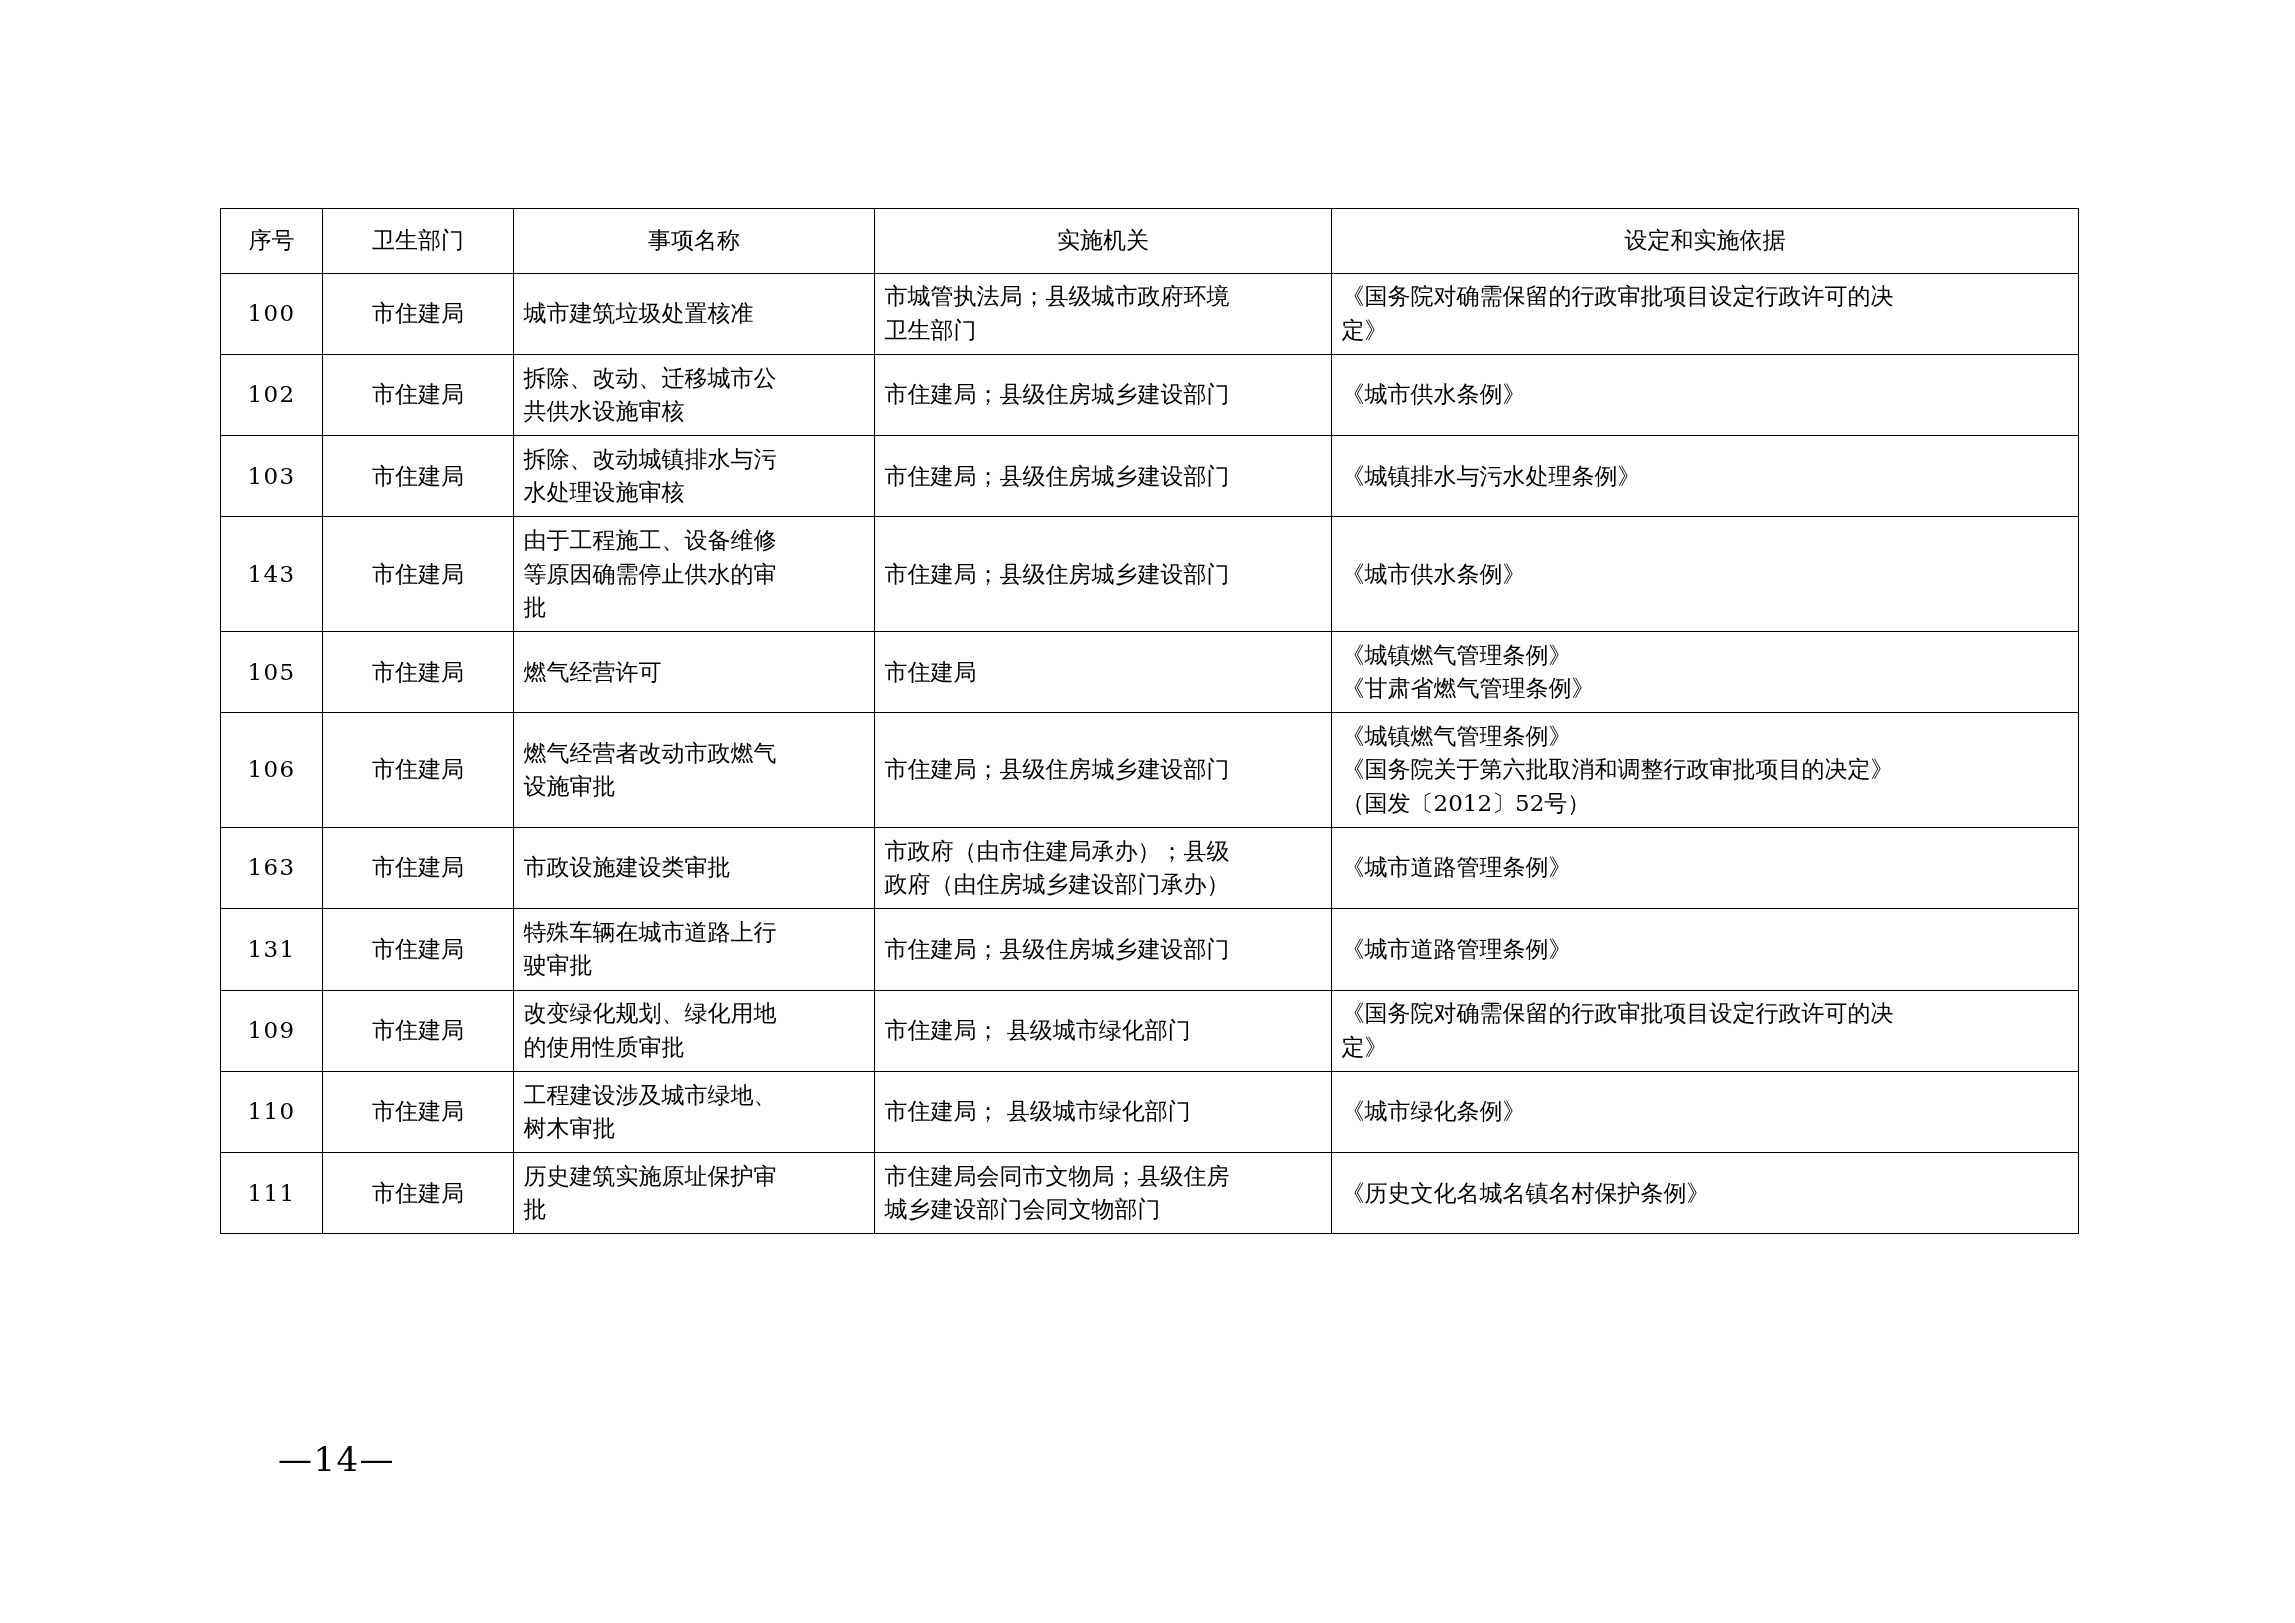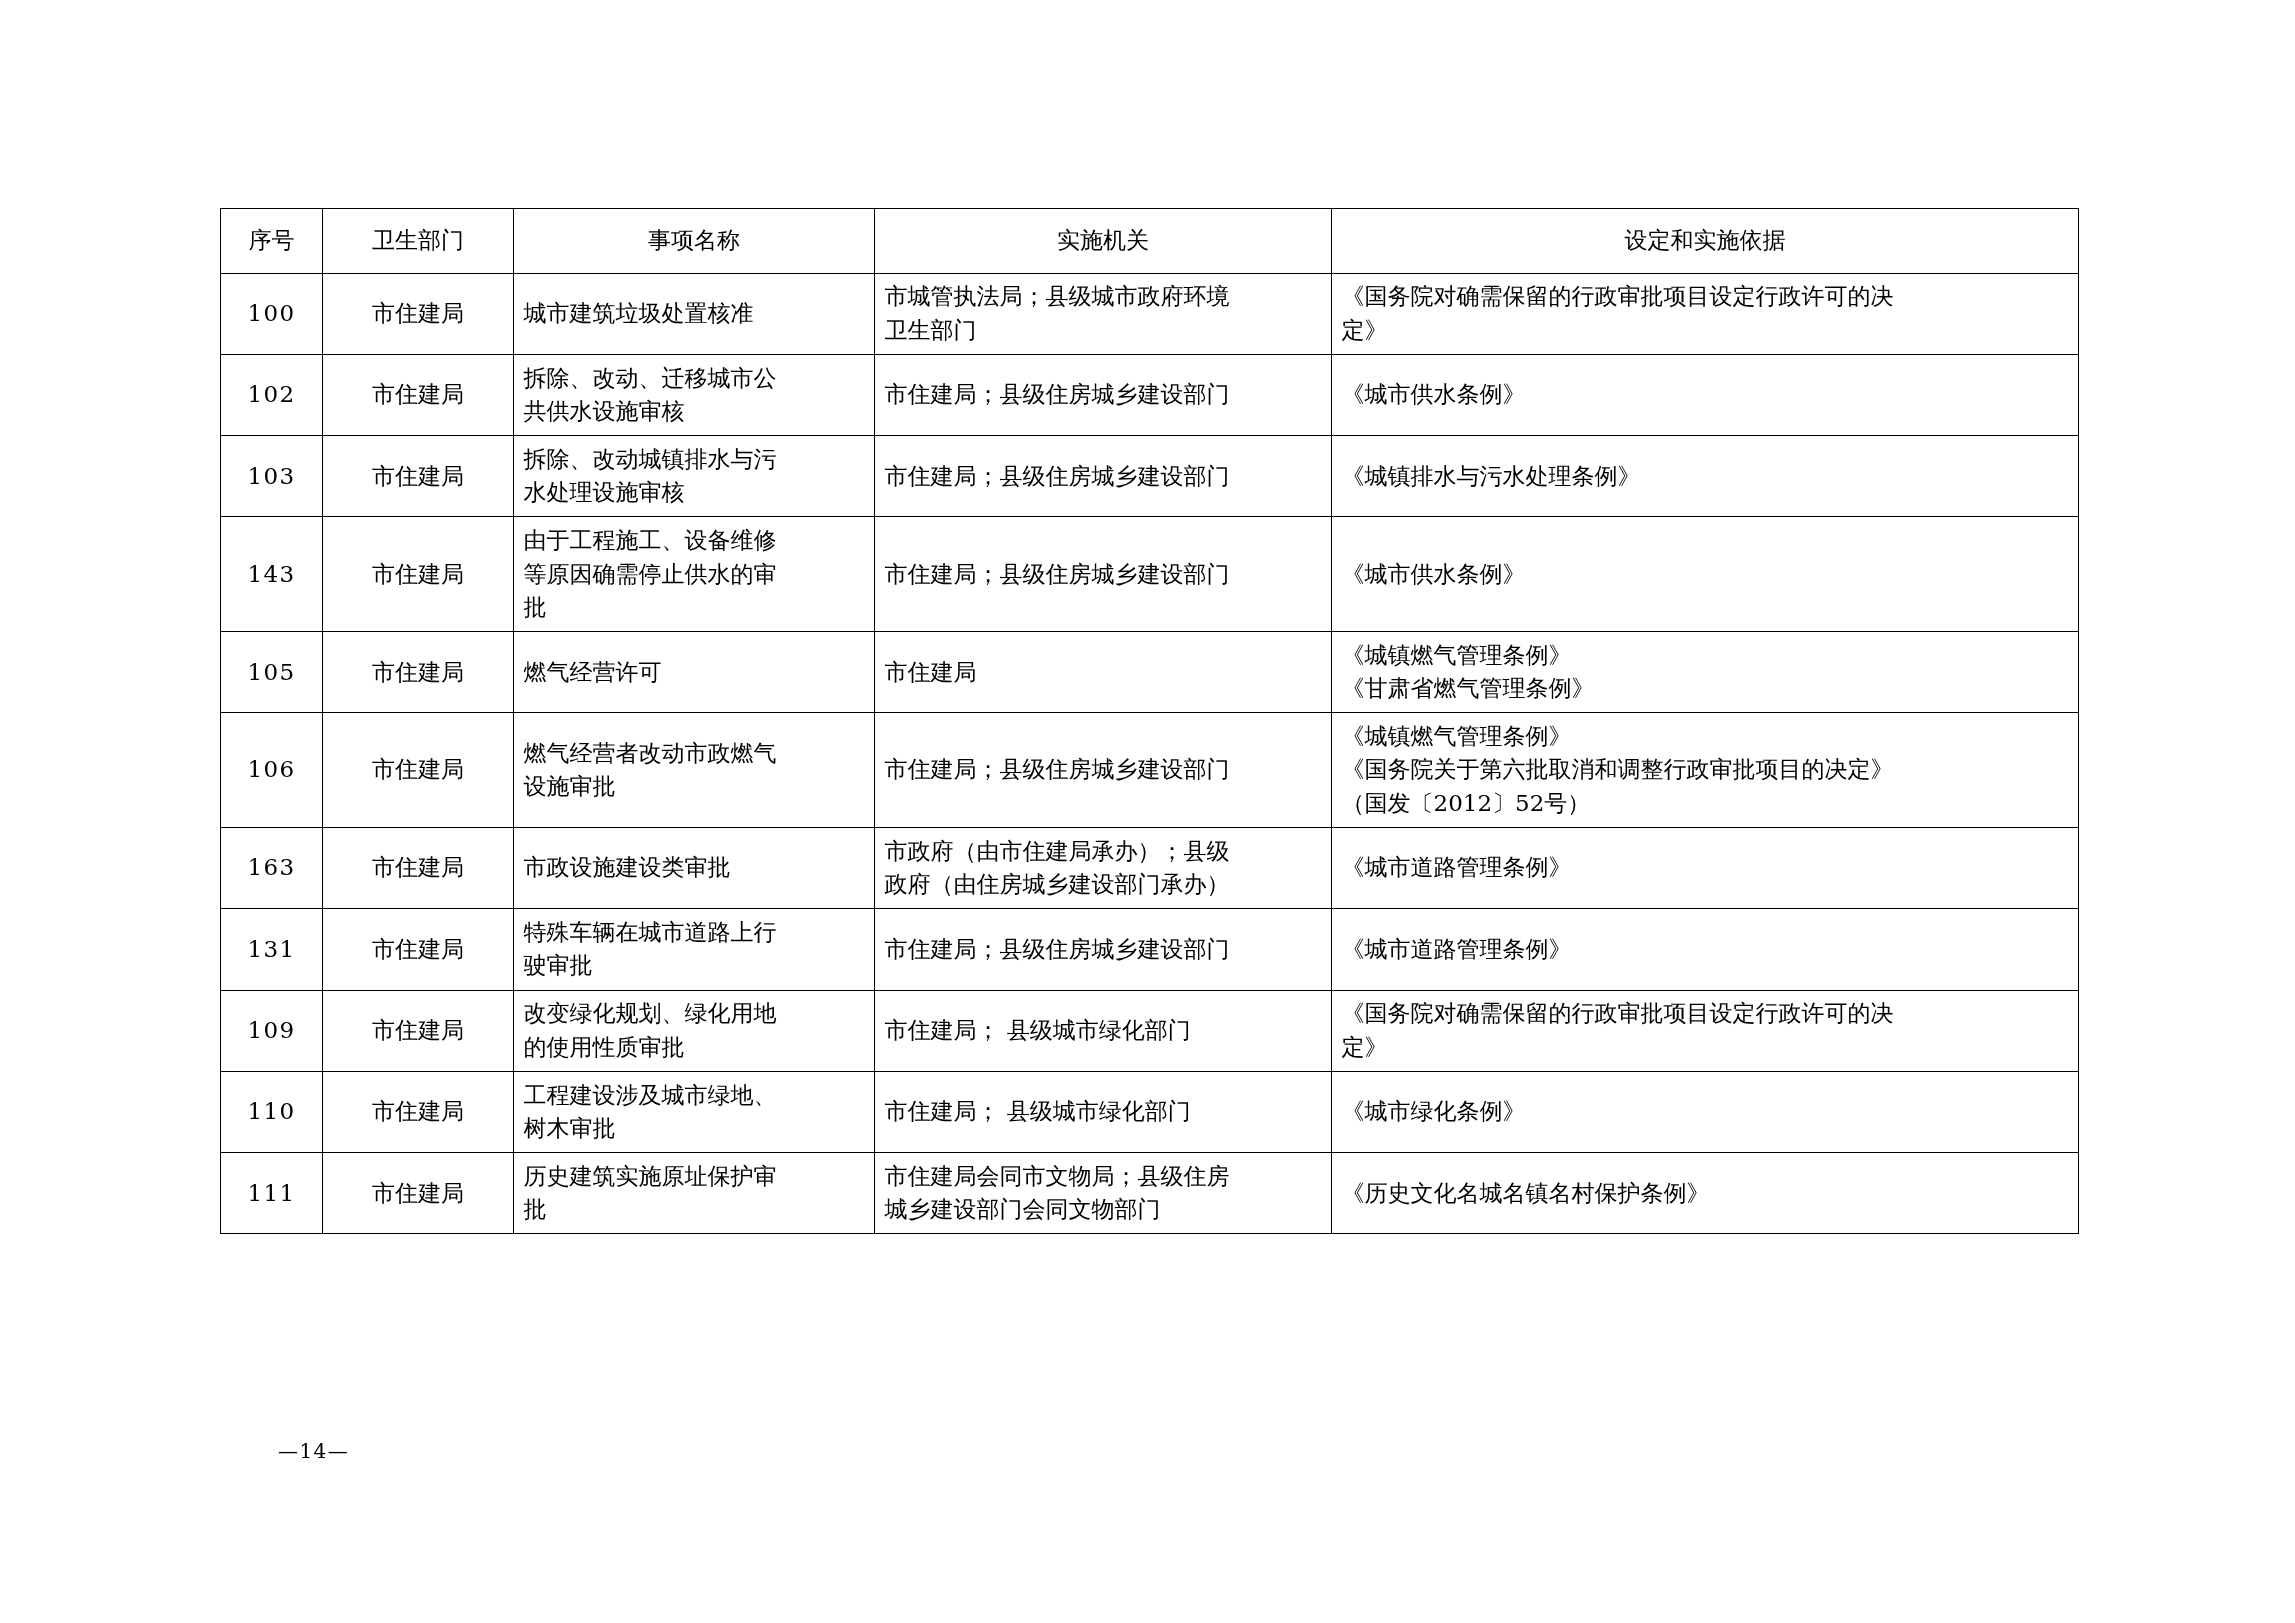--- a/index.html
+++ b/index.html
@@ -58,21 +58,21 @@
     letter-spacing: 1.4px;
     margin-left: 44px;
   }
   .multi {
     white-space: pre-line;
   }
   .page-number {
     position: absolute;
     left: 278px;
     top: 1439px;
-    font-size: 20px;
+    font-size: 34px;
     letter-spacing: 1.4px;
     font-family: "DejaVu Serif", "Liberation Serif", serif;
   }
 </style>
 </head>
 <body>
 
 <div class="page">
 
   <div class="table-wrap">

